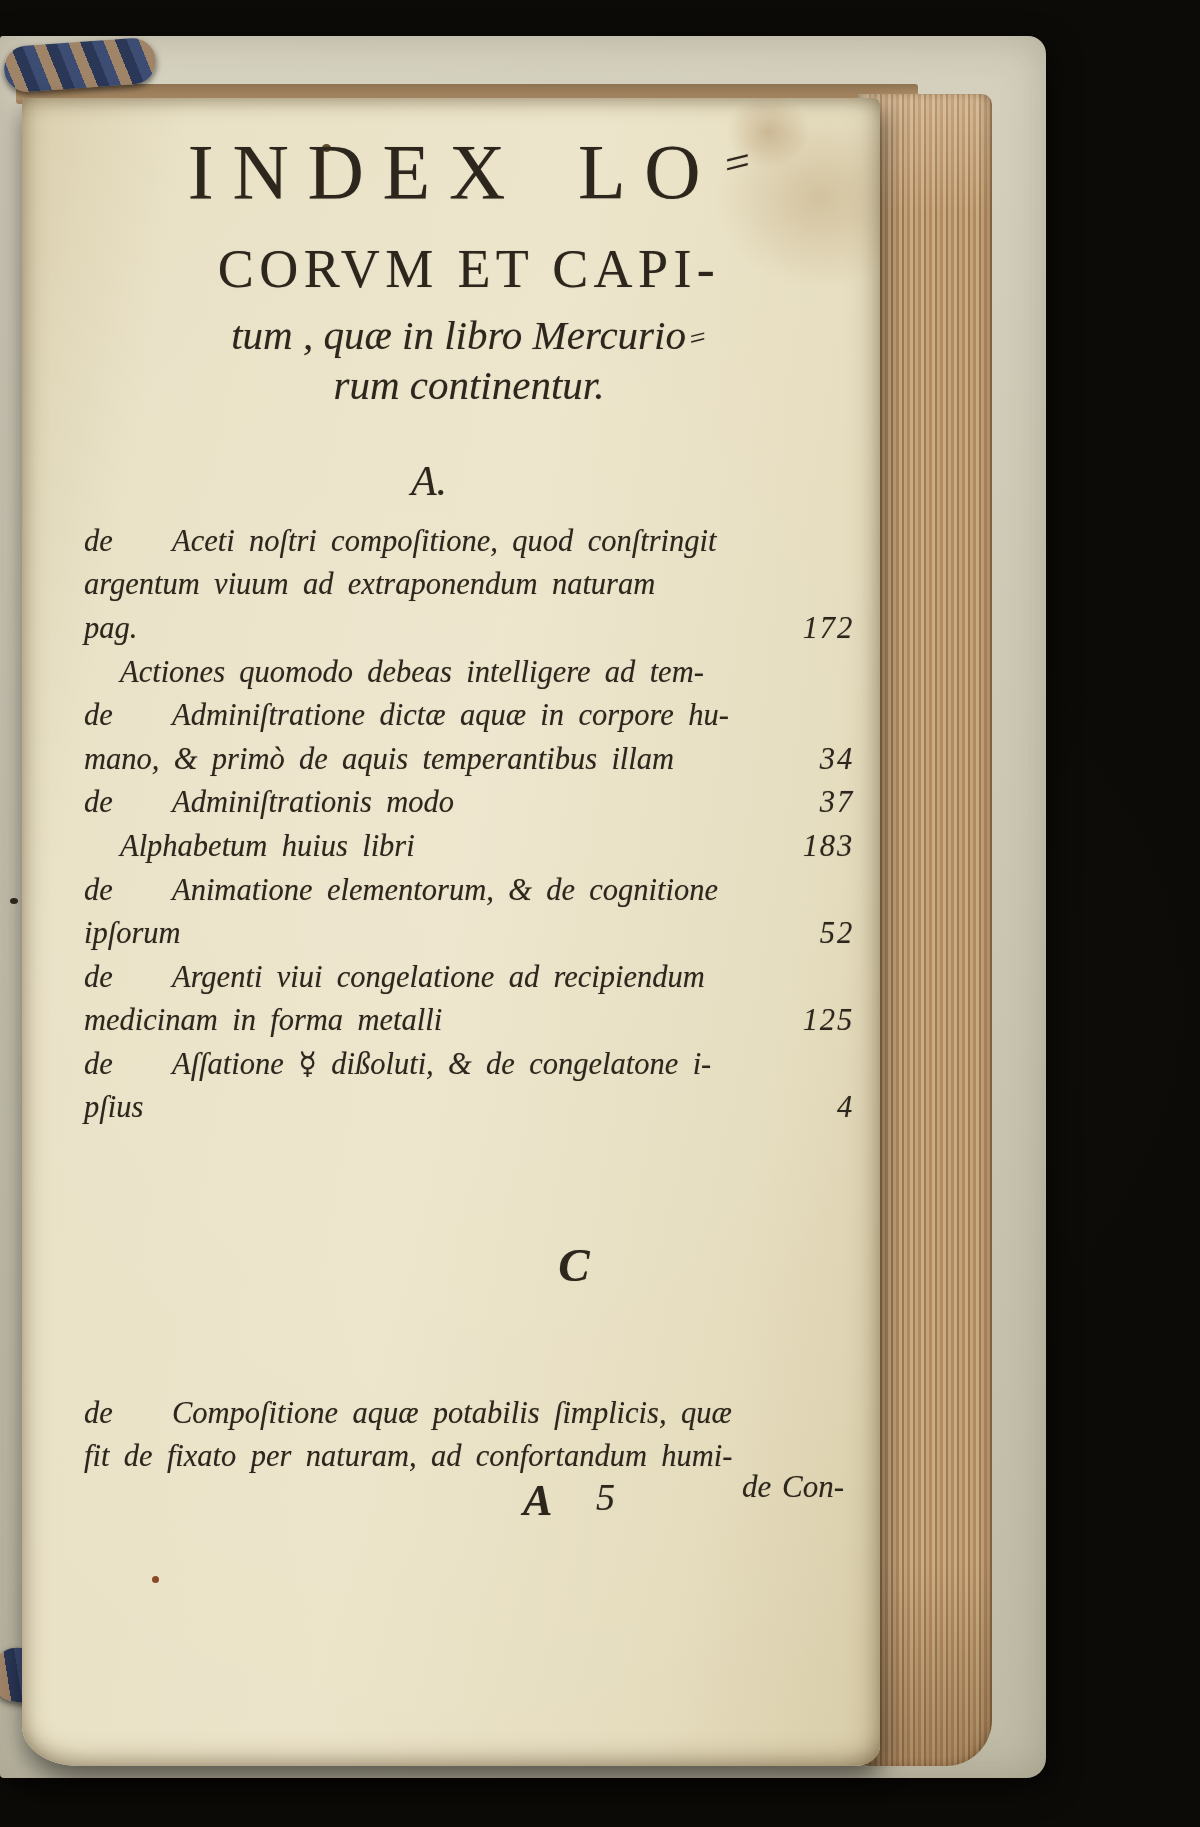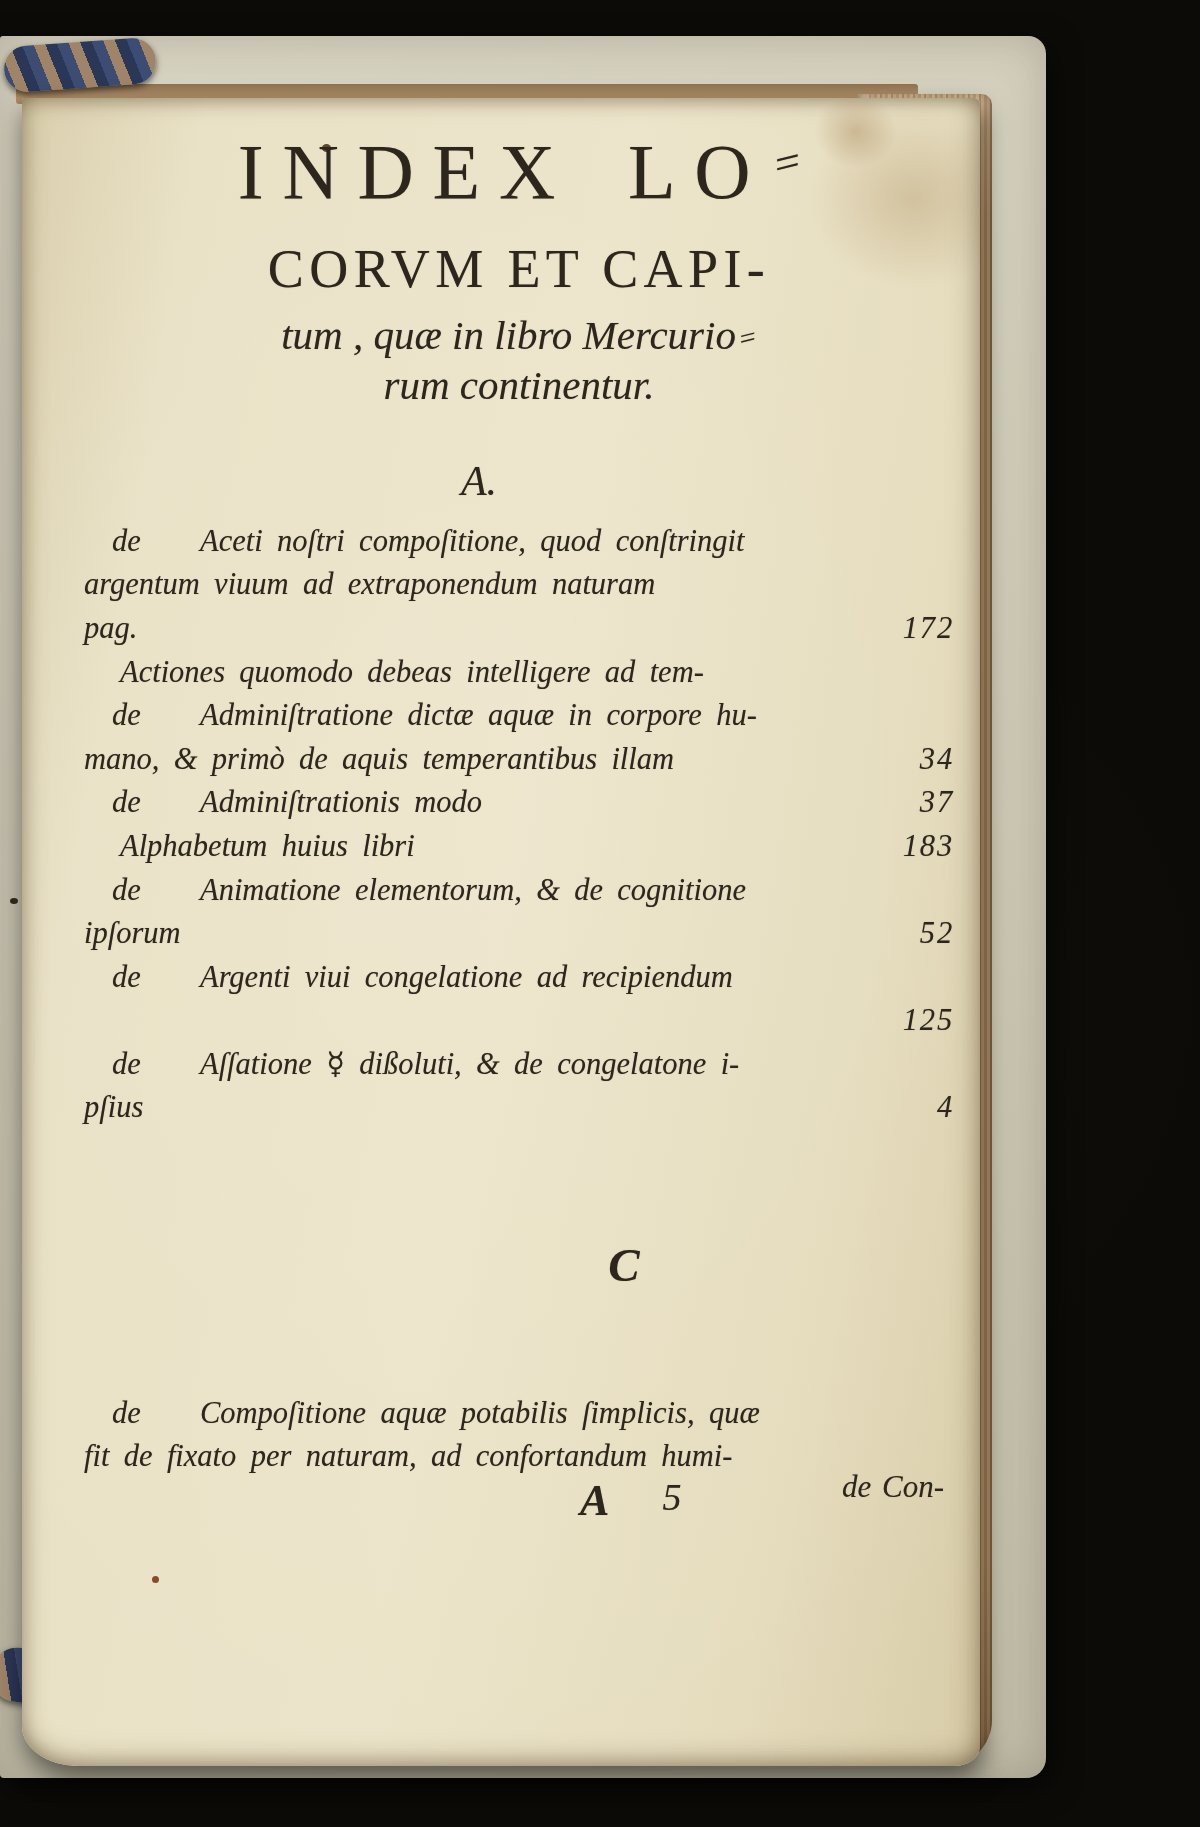--- a/index.html
+++ b/index.html
@@ -35,21 +35,21 @@
     z-index:3;
   }
   .headband{
     background:repeating-linear-gradient(72deg,#3c4c72 0 11px,#a08468 11px 22px,#2b3757 22px 33px);
     border-radius:24px;box-shadow:0 3px 6px rgba(0,0,0,.55);
     position:absolute;z-index:4;
   }
   .headband.top{left:4px;top:42px;width:152px;height:46px;transform:rotate(-4deg);}
   .headband.bottom{left:-8px;top:1652px;width:104px;height:54px;transform:rotate(9deg);}
   .page{
-    position:absolute;left:22px;top:98px;width:958px;height:1668px;
+    position:absolute;left:22px;top:98px;width:858px;height:1668px;
     background:
       radial-gradient(150px 130px at 93% 6%, rgba(150,110,60,.26), rgba(150,110,60,0) 70%),
       radial-gradient(60px 52px at 87% 2%, rgba(140,95,45,.30), rgba(140,95,45,0) 70%),
       radial-gradient(760px 1100px at 45% 42%, rgba(255,255,255,.10), rgba(255,255,255,0)),
       linear-gradient(100deg,#d9ceac,#e9e1c5 15%,#ece4c9 50%,#e5dcbd 80%,#d8cca8);
     border-radius:3px 6px 26px 56px / 3px 6px 20px 40px;
     box-shadow:
       inset 0 14px 22px -14px rgba(90,70,40,.55),
       inset -18px 0 30px -18px rgba(90,70,40,.5),
       inset 16px 0 26px -16px rgba(90,70,40,.45),
@@ -72,21 +72,21 @@
   .dblhy.sm{font-size:28px;transform:skewY(-14deg) translateY(-2px);margin-left:2px;}
   .title2{margin-top:30px;text-align:center;font-size:54px;letter-spacing:.10em;line-height:1;}
   .sub{font-style:italic;text-align:center;font-size:41px;line-height:1.22;}
   .sub.first{margin-top:14px;}
   .sechead{font-style:italic;text-align:center;font-size:42px;line-height:1.1;}
   .sechead.a{margin-top:48px;transform:translateX(-40px);}
   .sechead.c{margin-top:110px;font-size:47px;font-weight:bold;transform:translateX(105px);}
   .entries{margin-top:16px;font-style:italic;font-size:30.5px;line-height:43.6px;word-spacing:.22em;}
   .entries.c{margin-top:100px;}
   .line{display:flex;align-items:baseline;}
-  .lead{flex:none;width:88px;margin-left:28px;}
+  .lead{flex:none;width:88px;}
   .lead:empty{display:none;}
   .txt{flex:none;white-space:nowrap;}
   .line.ind .txt{padding-left:36px;font-style:italic;}
   .num{margin-left:auto;font-style:italic;letter-spacing:.06em;}
   .num:empty{display:none;}
   .sigrow{margin-top:-4px;display:flex;align-items:baseline;position:relative;height:64px;font-style:italic;}
   .sigmark{position:absolute;left:57%;font-size:44px;font-weight:bold;}
   .signum{position:absolute;left:66.5%;font-size:38px;}
   .catchword{position:absolute;right:10px;top:-6px;font-size:31px;word-spacing:.1em;font-style:italic;}
 </style>
@@ -172,20 +172,21 @@
         <span class="txt">ipſorum</span>
         <span class="num">52</span>
       </div>
       <div class="line">
         <span class="lead">de</span>
         <span class="txt">Argenti viui congelatione ad recipiendum</span>
 
       </div>
       <div class="line">
 
+        <span class="txt">medicinam in forma metalli</span>
         <span class="num">125</span>
       </div>
       <div class="line">
         <span class="lead">de</span>
         <span class="txt">Aſſatione ☿ dißoluti, &amp; de congelatone i-</span>
 
       </div>
       <div class="line">
 
         <span class="txt">pſius</span>

